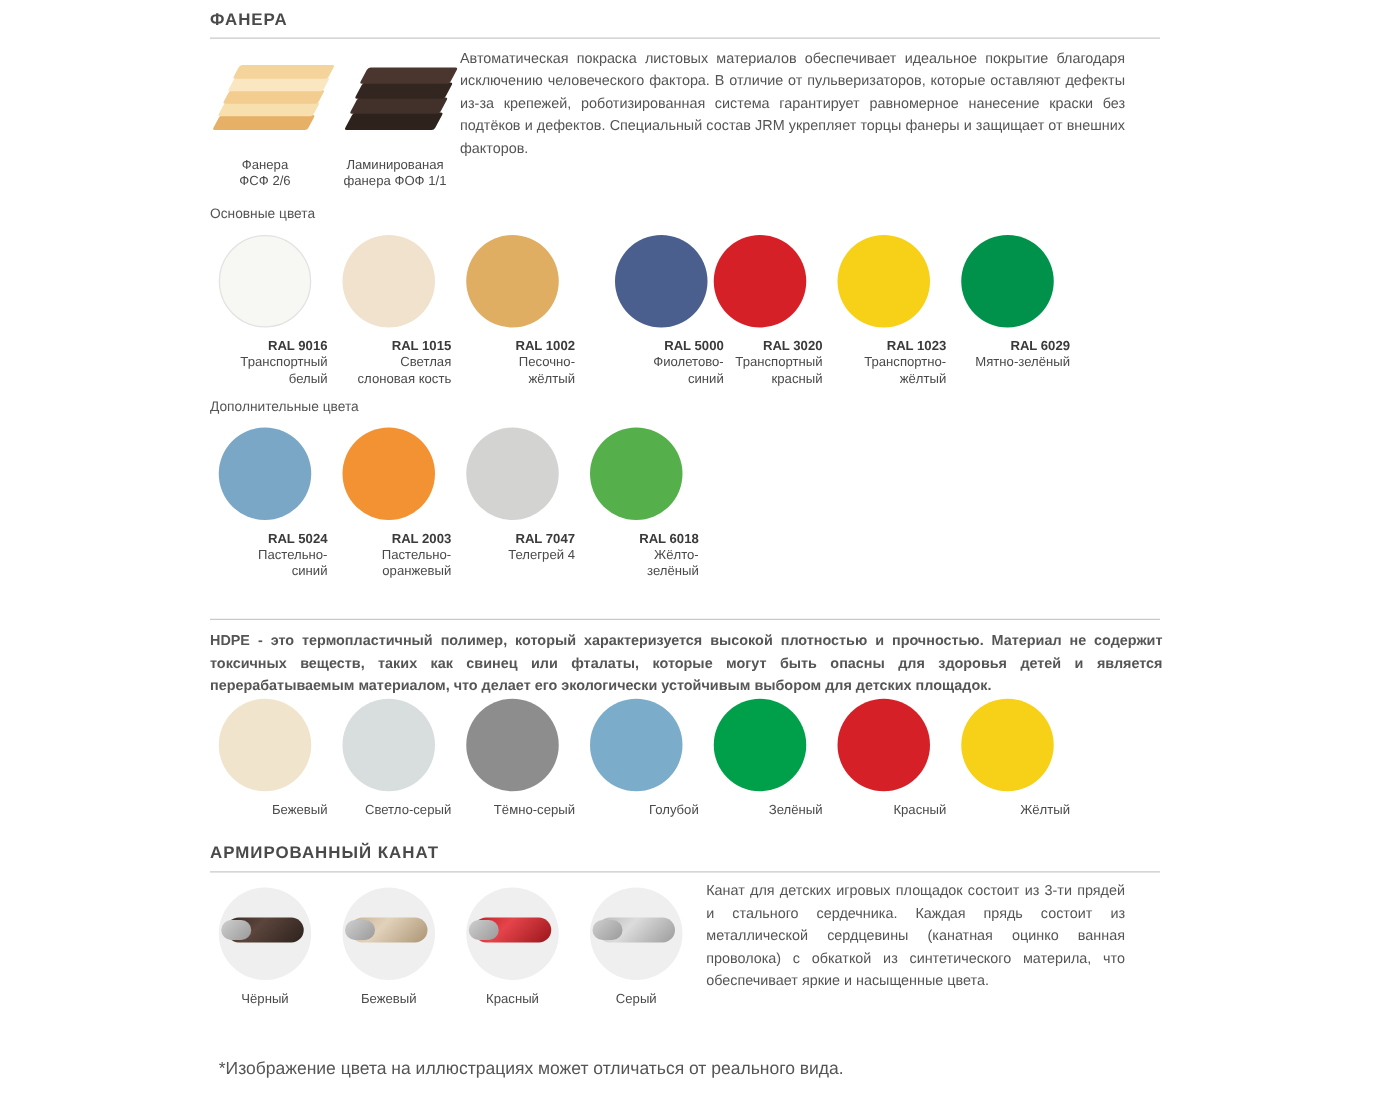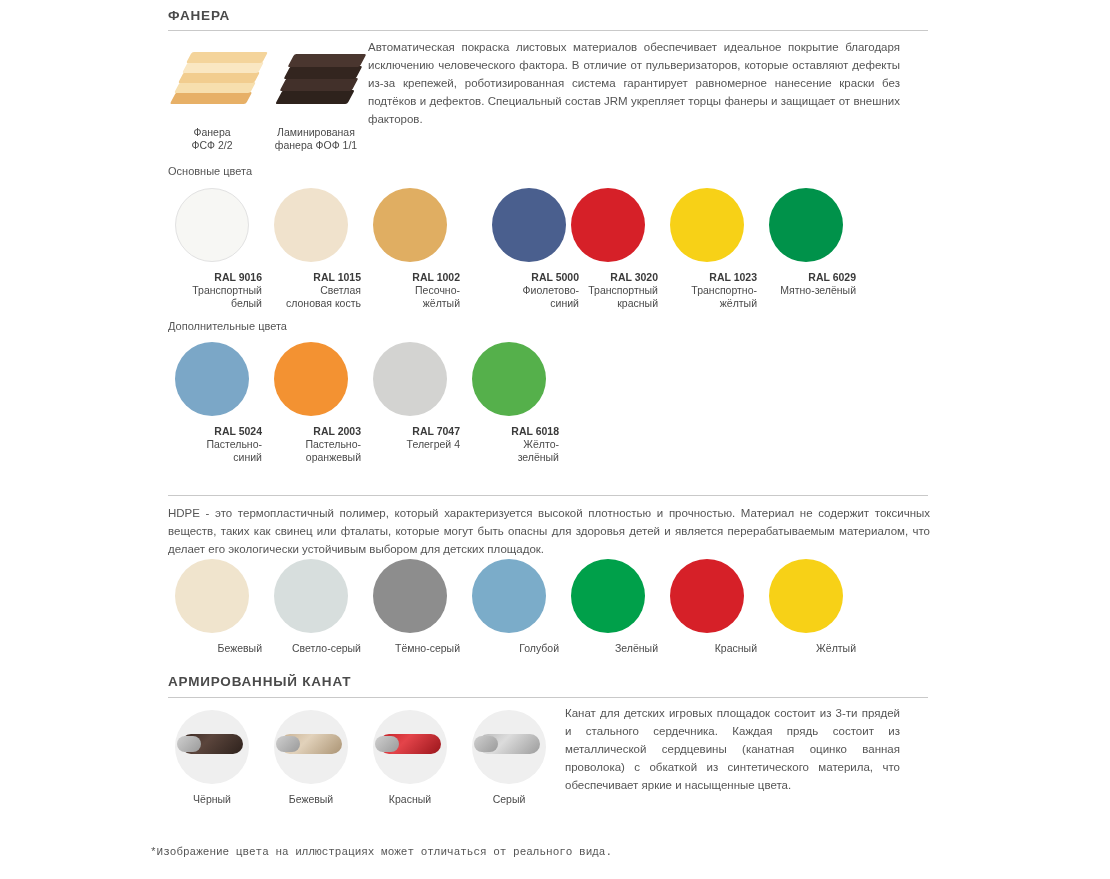--- a/index.html
+++ b/index.html
@@ -135,24 +135,23 @@
     overflow: hidden;
   }
   .rope-cap {
     margin-top: 9px;
     font-size: 10.5px;
     color: #4a4a4a;
   }
 
   .footnote {
     position: absolute;
-    left: 150px;
-    font-size: 11px;
+    left: 175px;
+    font-size: 14px;
     color: #555;
-    font-family: Liberation Mono, monospace;
   }
 </style>
 </head>
 <body>
 
 <div class="page">
 
   <div class="section-head" style="top:8px;">
     <div class="title">ФАНЕРА</div>
   </div>
@@ -161,21 +160,21 @@
   <div class="pw" style="left:158px; top:46px;">
     <div class="pw-img">
       <div class="ply-layer" style="left:6px; top:46px; width:76px; height:12px; background:#e7b067; transform:skewX(-28deg);"></div>
       <div class="ply-layer" style="left:10px; top:36px; width:76px; height:11px; background:#f7dfae; transform:skewX(-28deg);"></div>
       <div class="ply-layer" style="left:14px; top:26px; width:76px; height:11px; background:#f2cd8f; transform:skewX(-28deg);"></div>
       <div class="ply-layer" style="left:18px; top:16px; width:76px; height:11px; background:#fae7c2; transform:skewX(-28deg);"></div>
       <div class="ply-layer" style="left:22px; top:6px; width:76px; height:11px; background:#f4d49b; transform:skewX(-28deg);"></div>
     </div>
     <div class="pw-cap">
       <span>Фанера</span><br>
-      <span>ФСФ 2/2</span>
+      <span>ФСФ 2/6</span>
     </div>
   </div>
 
   <div class="pw" style="left:262px; top:46px;">
     <div class="pw-img">
       <div class="ply-layer" style="left:8px; top:44px; width:72px; height:14px; background:#2e221c; transform:skewX(-28deg);"></div>
       <div class="ply-layer" style="left:12px; top:32px; width:72px; height:13px; background:#42302a; transform:skewX(-28deg);"></div>
       <div class="ply-layer" style="left:16px; top:20px; width:72px; height:13px; background:#33251f; transform:skewX(-28deg);"></div>
       <div class="ply-layer" style="left:20px; top:8px; width:72px; height:13px; background:#4a362f; transform:skewX(-28deg);"></div>
     </div>
@@ -283,21 +282,21 @@
     <div class="circle" style="background:#55b04b;"></div>
     <div class="sw-label">
       <span class="code">RAL 6018</span>
       <span class="name">Жёлто-</span>
       <span class="name">зелёный</span>
     </div>
   </div>
 
   <div class="rule full" style="top:495px;"></div>
 
-  <div class="para" style="left:168px; top:504px; width:762px;">HDPE - это термопластичный полимер, который характеризуется высокой плотностью и прочностью. Материал не содержит токсичных веществ, таких как свинец или фталаты, которые могут быть опасны для здоровья детей и является перерабатываемым материалом, что делает его экологически устойчивым выбором для детских площадок.</div>
+  <div class="para" style="left:168px; top:504px; width:762px;font-weight:bold;">HDPE - это термопластичный полимер, который характеризуется высокой плотностью и прочностью. Материал не содержит токсичных веществ, таких как свинец или фталаты, которые могут быть опасны для здоровья детей и является перерабатываемым материалом, что делает его экологически устойчивым выбором для детских площадок.</div>
 
   <div class="swatch" style="left:162px; top:559px;">
     <div class="circle" style="background:#f0e4cd;"></div>
     <div class="sw-label">
       <span class="name">Бежевый</span>
     </div>
   </div>
   <div class="swatch" style="left:360px; top:559px;">
     <div class="circle" style="background:#8d8d8d;"></div>
     <div class="sw-label">

